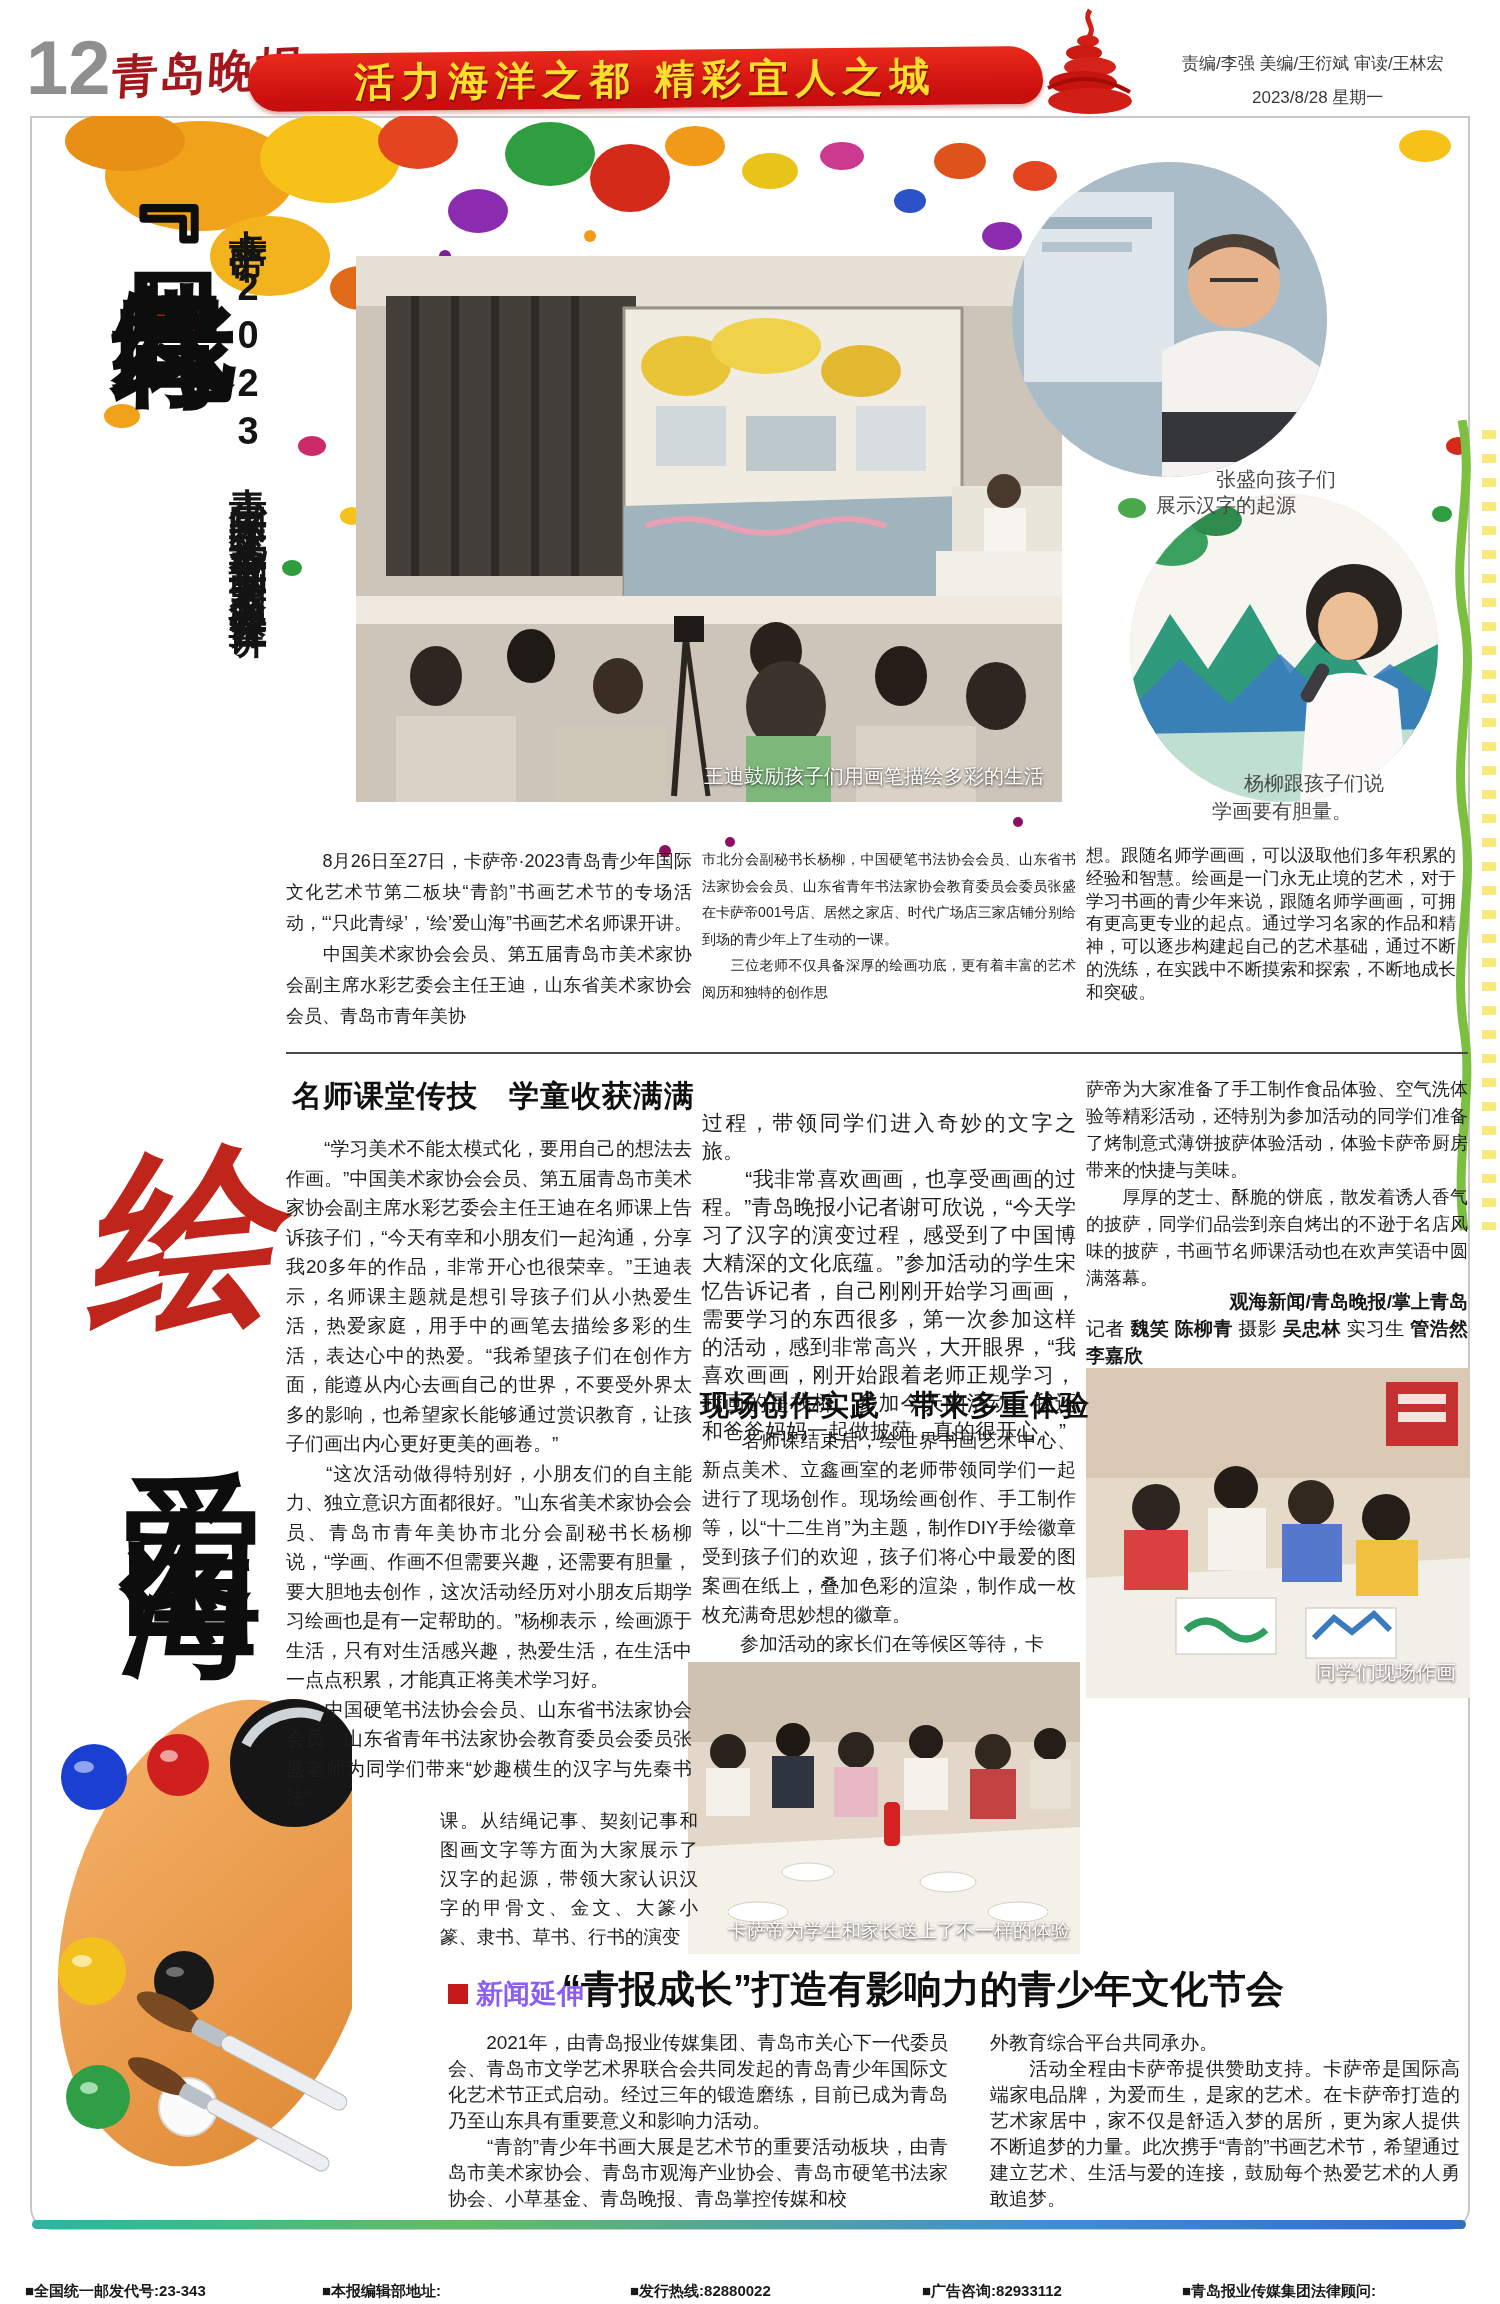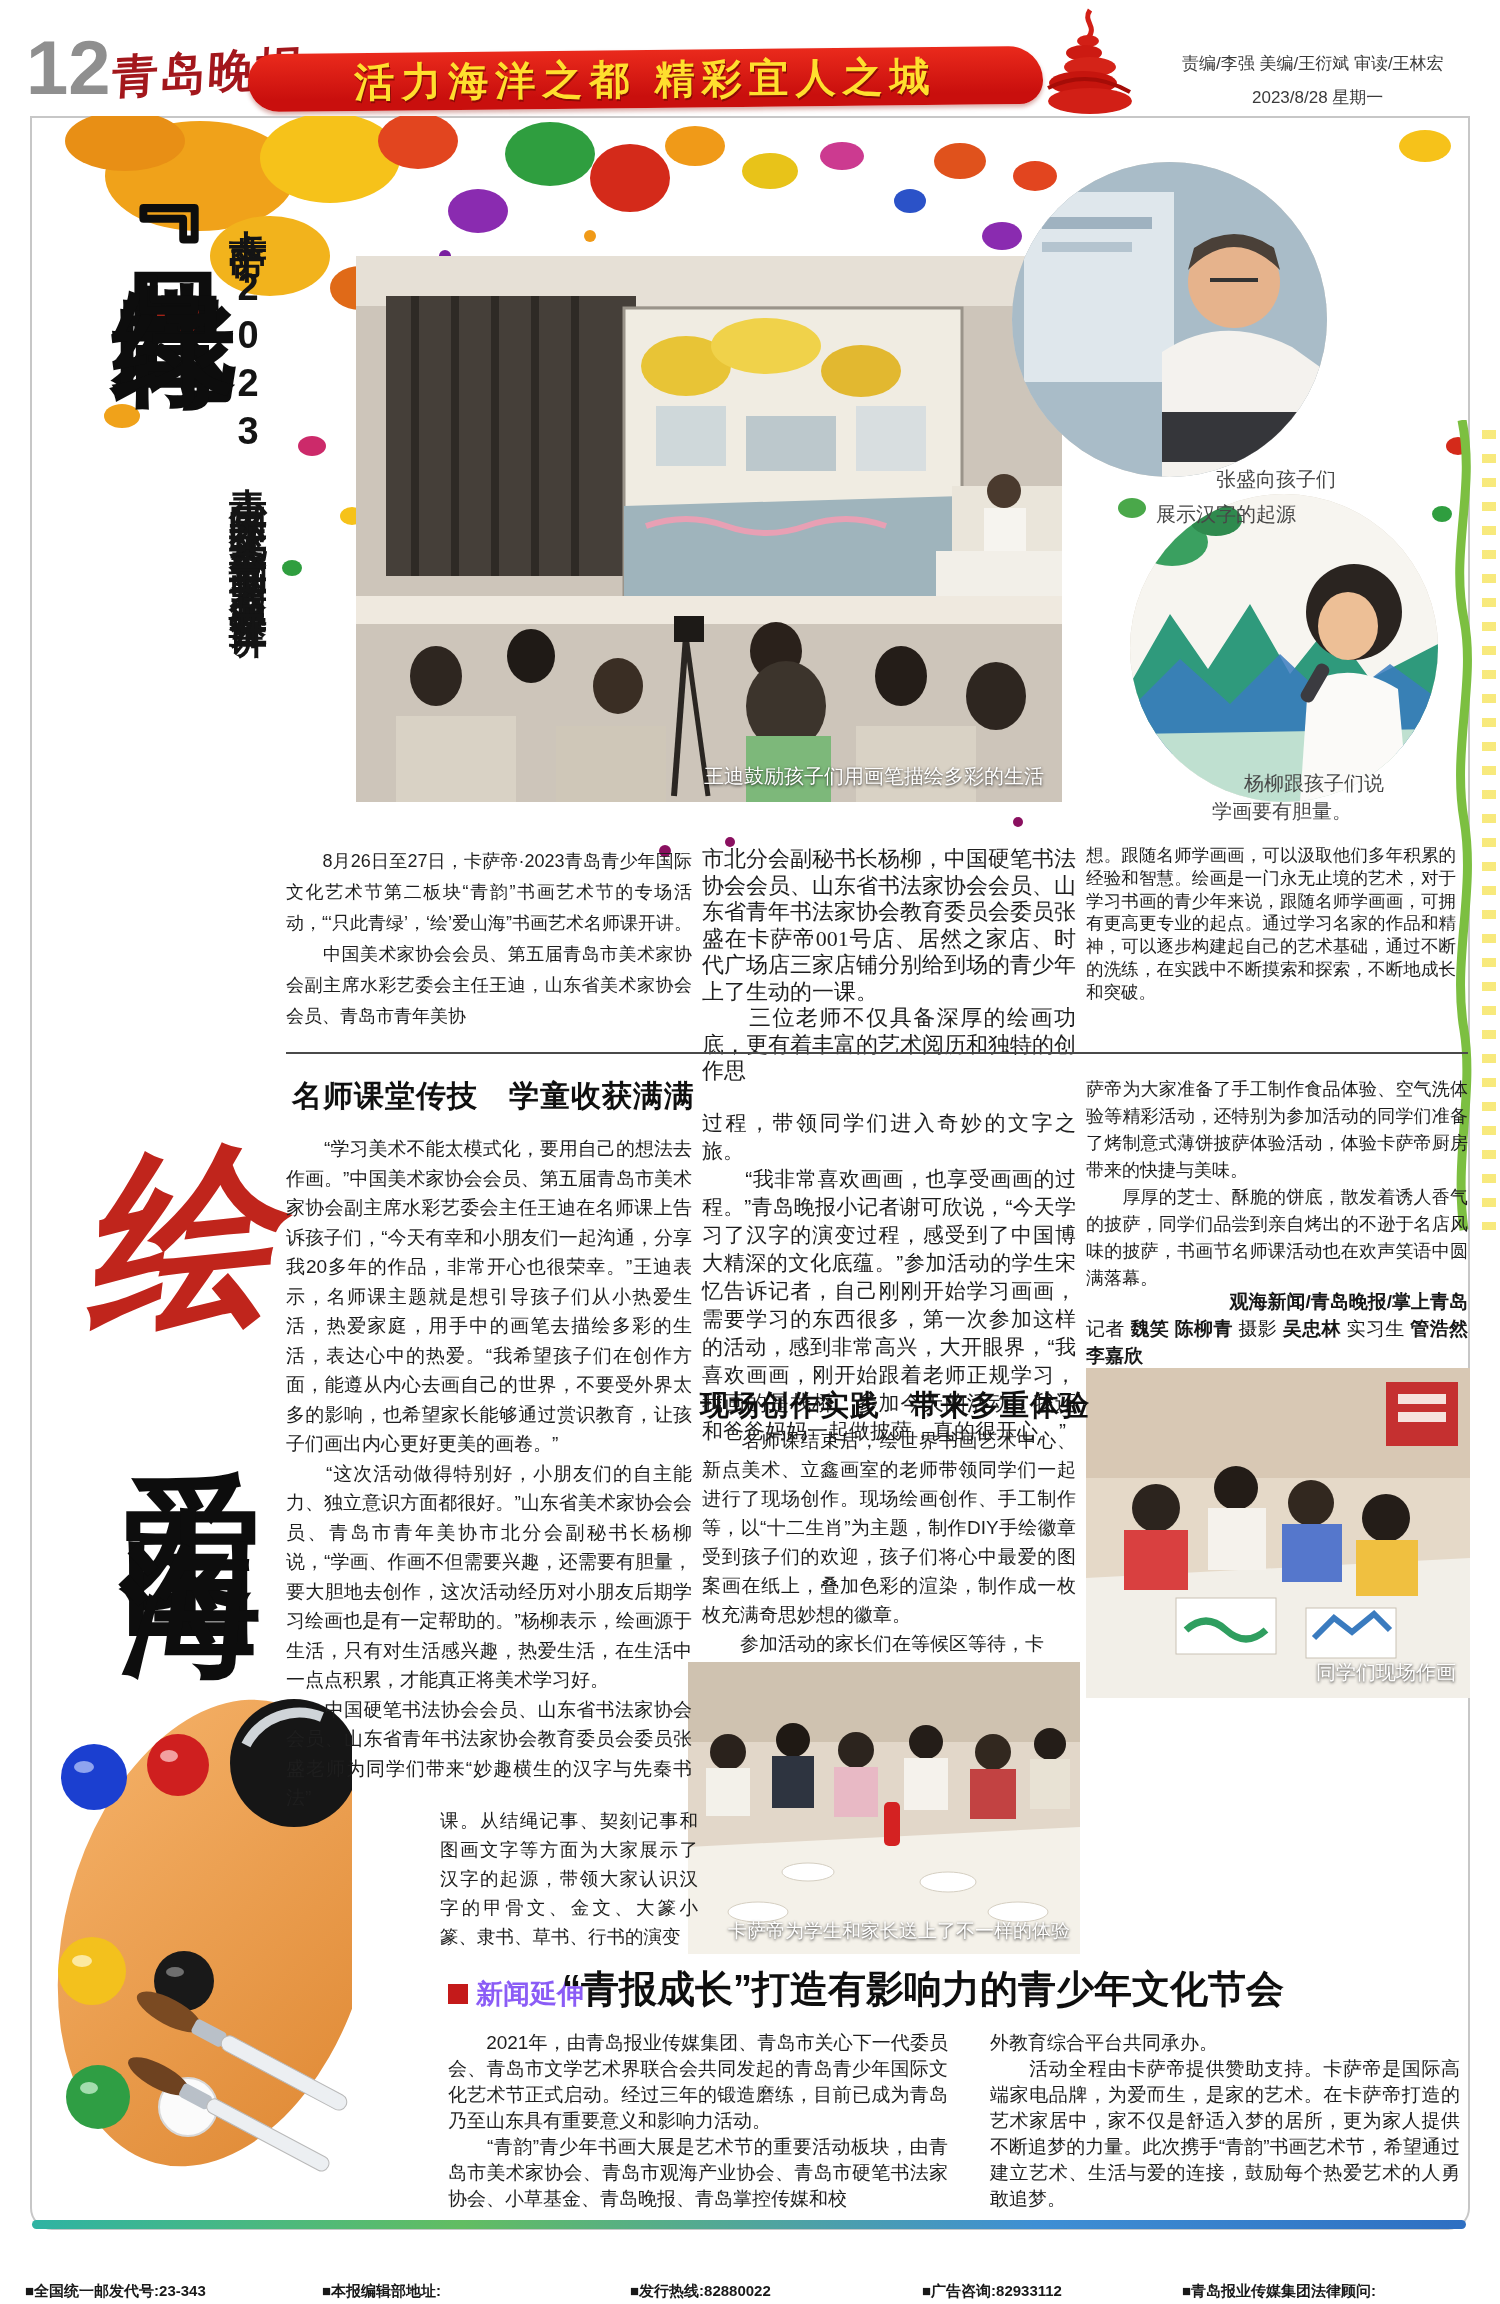--- a/index.html
+++ b/index.html
@@ -148,21 +148,21 @@
       <rect x="30" y="55" width="110" height="12" fill="#9fb2c0"></rect>
       <rect x="30" y="80" width="90" height="10" fill="#b4c4cf"></rect>
       <path d="M150 315 L150 190 Q210 150 280 185 L315 210 L315 315 Z" fill="#f4f2ee"></path>
       <circle cx="222" cy="120" r="46" fill="#e6b38c"></circle>
       <path d="M176 108 Q222 62 268 108 L262 86 Q222 58 182 86 Z" fill="#4a4038"></path>
       <line x1="198" y1="118" x2="246" y2="118" stroke="#333" stroke-width="4"></line>
       <rect x="150" y="250" width="150" height="50" fill="#35363a"></rect>
     </svg>
   </div>
   <div class="abs cap-gray" style="left:1216px;top:466px;z-index:3;">张盛向孩子们</div>
-  <div class="abs cap-gray" style="left:1156px;top:492px;z-index:3;margin-top:9px;">展示汉字的起源</div>
+  <div class="abs cap-gray" style="left:1156px;top:492px;z-index:3;">展示汉字的起源</div>
 
   <div class="abs photo circle" style="left:1130px;top:494px;width:308px;height:308px;z-index:2;">
     <svg width="308" height="308" viewBox="0 0 308 308">
       <rect width="308" height="308" fill="#f7f5f0"></rect>
       <ellipse cx="42" cy="48" rx="36" ry="24" fill="#3aa060"></ellipse>
       <ellipse cx="86" cy="26" rx="26" ry="16" fill="#2f8a4e"></ellipse>
       <path d="M0 190 L40 120 L78 175 L120 110 L160 180 L200 130 L240 185 L308 150 L308 240 L0 240 Z" fill="#2f9a7c"></path>
       <path d="M0 215 L50 165 L100 210 L150 160 L205 212 L260 170 L308 205 L308 260 L0 260 Z" fill="#3a7bbf" opacity="0.85"></path>
       <path d="M0 240 L308 235 L308 308 L0 308 Z" fill="#bfe0d0"></path>
       <circle cx="224" cy="118" r="48" fill="#2a2420"></circle>
@@ -174,21 +174,21 @@
   <div class="abs cap-gray" style="left:1244px;top:770px;z-index:3;">杨柳跟孩子们说</div>
   <div class="abs cap-gray" style="left:1212px;top:798px;z-index:3;">学画要有胆量。</div>
 
   <svg class="abs" style="left:1446px;top:420px;z-index:2;" width="40" height="820" viewBox="0 0 40 820">
     <path d="M16 0 C30 70 4 130 18 200 C30 260 6 330 18 400 C30 470 6 540 18 610 C28 670 8 740 18 810" stroke="#7cbf41" stroke-width="9" fill="none"></path>
   </svg>
   <div class="abs stripes" style="left:1482px;top:430px;width:14px;height:800px;"></div>
 
   <div class="abs body-text" style="left:286px;top:846px;width:406px;height:204px;font-size:18px;line-height:31px;z-index:3;">　　8月26日至27日，卡萨帝·2023青岛青少年国际文化艺术节第二板块“青韵”书画艺术节的专场活动，“‘只此青绿’，‘绘’爱山海”书画艺术名师课开讲。
 　　中国美术家协会会员、第五届青岛市美术家协会副主席水彩艺委会主任王迪，山东省美术家协会会员、青岛市青年美协</div>
-  <div class="abs body-text" style="left:702px;top:846px;width:374px;height:204px;font-size:22px;line-height:26.5px;z-index:3;font-family:Liberation Serif, serif;">市北分会副秘书长杨柳，中国硬笔书法协会会员、山东省书法家协会会员、山东省青年书法家协会教育委员会委员张盛在卡萨帝001号店、居然之家店、时代广场店三家店铺分别给到场的青少年上了生动的一课。
+  <div class="abs body-text" style="left:702px;top:846px;width:374px;height:204px;font-size:14px;line-height:26.5px;z-index:3;">市北分会副秘书长杨柳，中国硬笔书法协会会员、山东省书法家协会会员、山东省青年书法家协会教育委员会委员张盛在卡萨帝001号店、居然之家店、时代广场店三家店铺分别给到场的青少年上了生动的一课。
 　　三位老师不仅具备深厚的绘画功底，更有着丰富的艺术阅历和独特的创作思</div>
   <div class="abs body-text" style="left:1086px;top:844px;width:370px;height:206px;font-size:17.5px;line-height:22.8px;z-index:3;">想。跟随名师学画画，可以汲取他们多年积累的经验和智慧。绘画是一门永无止境的艺术，对于学习书画的青少年来说，跟随名师学画画，可拥有更高更专业的起点。通过学习名家的作品和精神，可以逐步构建起自己的艺术基础，通过不断的洗练，在实践中不断摸索和探索，不断地成长和突破。</div>
 
   <div class="abs" style="left:286px;top:1052px;width:1182px;height:2px;background:#4a4a4a;z-index:3;"></div>
 
   <div class="abs sec-heading" style="left:292px;top:1076px;font-size:30px;z-index:3;">名师课堂传技　学童收获满满</div>
   <div class="abs body-text" style="left:286px;top:1134px;width:406px;height:672px;overflow:hidden;font-size:19px;line-height:29.5px;z-index:3;">　　“学习美术不能太模式化，要用自己的想法去作画。”中国美术家协会会员、第五届青岛市美术家协会副主席水彩艺委会主任王迪在名师课上告诉孩子们，“今天有幸和小朋友们一起沟通，分享我20多年的作品，非常开心也很荣幸。”王迪表示，名师课主题就是想引导孩子们从小热爱生活，热爱家庭，用手中的画笔去描绘多彩的生活，表达心中的热爱。“我希望孩子们在创作方面，能遵从内心去画自己的世界，不要受外界太多的影响，也希望家长能够通过赏识教育，让孩子们画出内心更好更美的画卷。”
 　　“这次活动做得特别好，小朋友们的自主能力、独立意识方面都很好。”山东省美术家协会会员、青岛市青年美协市北分会副秘书长杨柳说，“学画、作画不但需要兴趣，还需要有胆量，要大胆地去创作，这次活动经历对小朋友后期学习绘画也是有一定帮助的。”杨柳表示，绘画源于生活，只有对生活感兴趣，热爱生活，在生活中一点点积累，才能真正将美术学习好。
 　　中国硬笔书法协会会员、山东省书法家协会会员、山东省青年书法家协会教育委员会委员张盛老师为同学们带来“妙趣横生的汉字与先秦书法”</div>
   <div class="abs body-text" style="left:440px;top:1806px;width:258px;font-size:18.5px;line-height:29px;z-index:3;">课。从结绳记事、契刻记事和图画文字等方面为大家展示了汉字的起源，带领大家认识汉字的甲骨文、金文、大篆小篆、隶书、草书、行书的演变</div>

